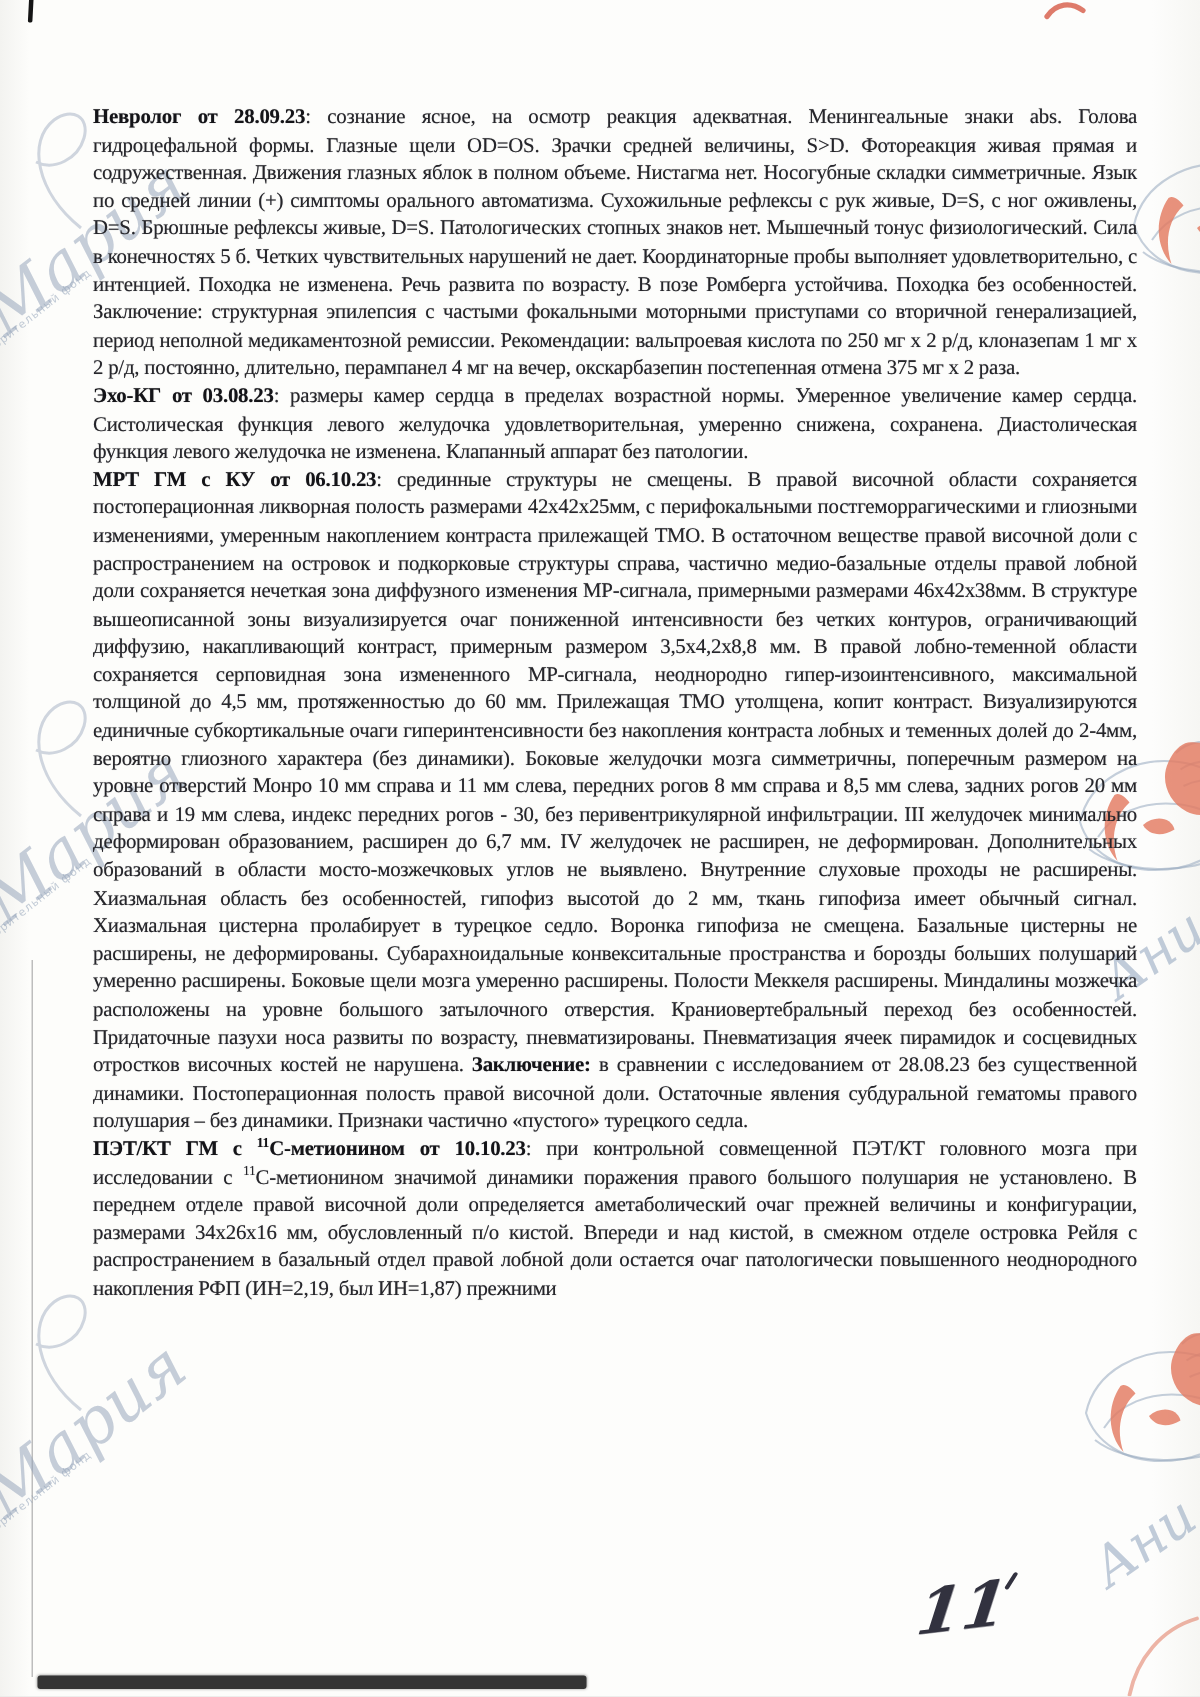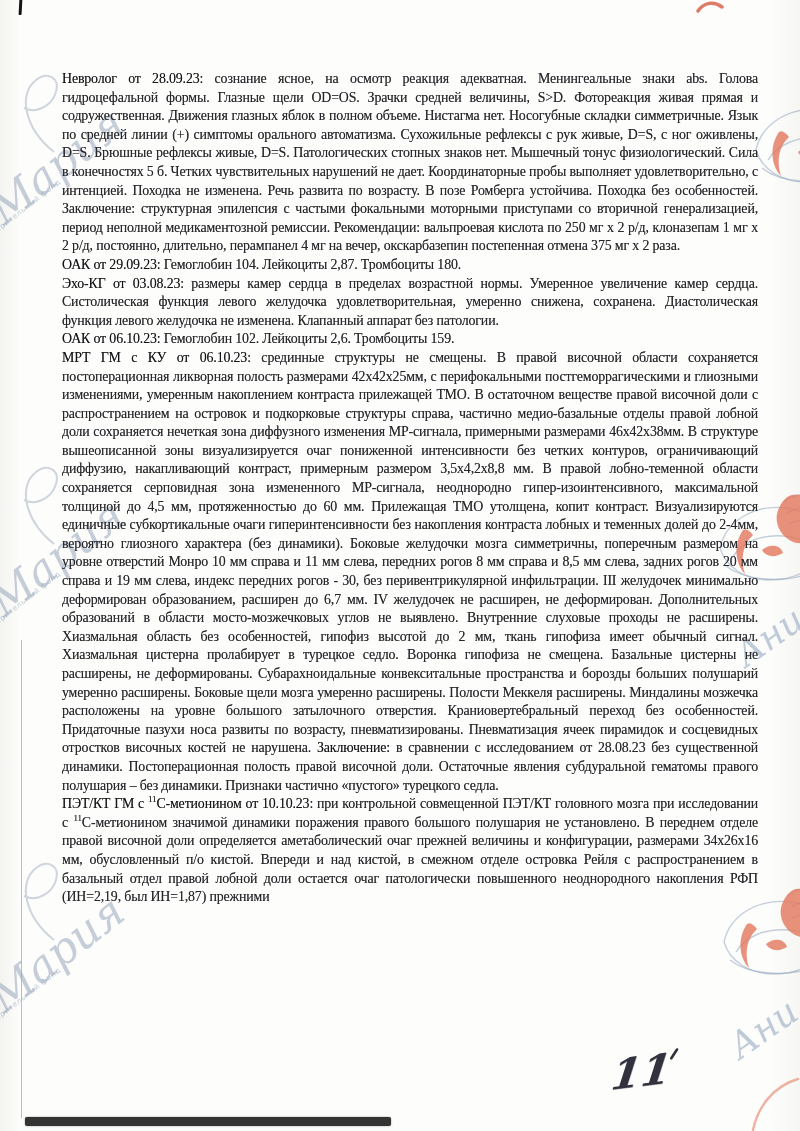--- a/index.html
+++ b/index.html
@@ -8,21 +8,21 @@
     background:linear-gradient(90deg,#f3f3f0 0,#fdfdfb 2.5%,#fdfdfc 96%,#f6f6f3 100%);
     font-family:"Liberation Serif",serif;
   }
   
   .doc{
     position:absolute;left:62px;top:70px;width:696px;
     color:#26262b;font-size:13.9px;line-height:18.6px;letter-spacing:-0.15px;
     text-align:justify;text-shadow:0 0 .5px rgba(40,40,46,.55);
   }
   .doc p{margin:0;}
-  .doc .b{font-weight:normal;color:#141418;}
+  .doc .b{font-weight:bold;color:#141418;}
   .doc sup{font-size:9px;line-height:0;vertical-align:super;}
   
   .maria{position:absolute;left:-50px;width:210px;height:210px;pointer-events:none;}
   .maria .flourish{position:absolute;left:34px;top:-6px;}
   .maria .script{
     position:absolute;left:28px;top:66px;font-family:"DejaVu Serif",serif;
     font-style:italic;font-size:44px;color:rgba(146,162,184,.52);
     transform:rotate(-38deg);white-space:nowrap;
   }
   .maria .sub{
@@ -134,23 +134,21 @@
       <path d="M31,44 C22,57 22,76 33,88 C28,73 31,58 41,49 C38,45 34,42 31,44 Z"></path>
       <path d="M50,64 C58,57 69,59 71,67 C63,72 54,71 50,64 Z"></path>
     </g>
   </svg>
 
   <span class="angel-script" style="left:732px;top:616px;">Ани</span>
   <span class="angel-script" style="left:726px;top:1008px;">Ани</span>
 
   <div class="doc">
       <p><span class="b">Невролог от 28.09.23</span><span>: сознание ясное, на осмотр реакция адекватная. Менингеальные знаки abs. Голова гидроцефальной формы. Глазные щели OD=OS. Зрачки средней величины, S&gt;D. Фотореакция живая прямая и содружественная. Движения глазных яблок в полном объеме. Нистагма нет. Носогубные складки симметричные. Язык по средней линии (+) симптомы орального автоматизма. Сухожильные рефлексы с рук живые, D=S, с ног оживлены, D=S. Брюшные рефлексы живые, D=S. Патологических стопных знаков нет. Мышечный тонус физиологический. Сила в конечностях 5 б. Четких чувствительных нарушений не дает. Координаторные пробы выполняет удовлетворительно, с интенцией. Походка не изменена. Речь развита по возрасту. В позе Ромберга устойчива. Походка без особенностей. Заключение: структурная эпилепсия с частыми фокальными моторными приступами со вторичной генерализацией, период неполной медикаментозной ремиссии. Рекомендации: вальпроевая кислота по 250 мг х 2 р/д, клоназепам 1 мг х 2 р/д, постоянно, длительно, перампанел 4 мг на вечер, окскарбазепин постепенная отмена 375 мг х 2 раза.</span></p>
-      <p><span class="b">ОАК от 29.09.23:</span><span> Гемоглобин 104. Лейкоциты 2,87. Тромбоциты 180.</span></p>
       <p><span class="b">Эхо-КГ от 03.08.23</span><span>: размеры камер сердца в пределах возрастной нормы. Умеренное увеличение камер сердца. Систолическая функция левого желудочка удовлетворительная, умеренно снижена, сохранена. Диастолическая функция левого желудочка не изменена. Клапанный аппарат без патологии.</span></p>
-      <p><span class="b">ОАК от 06.10.23:</span><span> Гемоглобин 102. Лейкоциты 2,6. Тромбоциты 159.</span></p>
       <p><span class="b">МРТ ГМ с КУ от 06.10.23</span><span>: срединные структуры не смещены. В правой височной области сохраняется постоперационная ликворная полость размерами 42х42х25мм, с перифокальными постгеморрагическими и глиозными изменениями, умеренным накоплением контраста прилежащей ТМО. В остаточном веществе правой височной доли с распространением на островок и подкорковые структуры справа, частично медио-базальные отделы правой лобной доли сохраняется нечеткая зона диффузного изменения МР-сигнала, примерными размерами 46х42х38мм. В структуре вышеописанной зоны визуализируется очаг пониженной интенсивности без четких контуров, ограничивающий диффузию, накапливающий контраст, примерным размером 3,5х4,2х8,8 мм. В правой лобно-теменной области сохраняется серповидная зона измененного МР-сигнала, неоднородно гипер-изоинтенсивного, максимальной толщиной до 4,5 мм, протяженностью до 60 мм. Прилежащая ТМО утолщена, копит контраст. Визуализируются единичные субкортикальные очаги гиперинтенсивности без накопления контраста лобных и теменных долей до 2-4мм, вероятно глиозного характера (без динамики). Боковые желудочки мозга симметричны, поперечным размером на уровне отверстий Монро 10 мм справа и 11 мм слева, передних рогов 8 мм справа и 8,5 мм слева, задних рогов 20 мм справа и 19 мм слева, индекс передних рогов - 30, без перивентрикулярной инфильтрации. III желудочек минимально деформирован образованием, расширен до 6,7 мм. IV желудочек не расширен, не деформирован. Дополнительных образований в области мосто-мозжечковых углов не выявлено. Внутренние слуховые проходы не расширены. Хиазмальная область без особенностей, гипофиз высотой до 2 мм, ткань гипофиза имеет обычный сигнал. Хиазмальная цистерна пролабирует в турецкое седло. Воронка гипофиза не смещена. Базальные цистерны не расширены, не деформированы. Субарахноидальные конвекситальные пространства и борозды больших полушарий умеренно расширены. Боковые щели мозга умеренно расширены. Полости Меккеля расширены. Миндалины мозжечка расположены на уровне большого затылочного отверстия. Краниовертебральный переход без особенностей. Придаточные пазухи носа развиты по возрасту, пневматизированы. Пневматизация ячеек пирамидок и сосцевидных отростков височных костей не нарушена. </span><span class="b">Заключение:</span><span> в сравнении с исследованием от 28.08.23 без существенной динамики. Постоперационная полость правой височной доли. Остаточные явления субдуральной гематомы правого полушария – без динамики. Признаки частично «пустого» турецкого седла.</span></p>
       <p><span class="b">ПЭТ/КТ ГМ с </span><sup class="b">11</sup><span class="b">С-метионином от 10.10.23</span><span>: при контрольной совмещенной ПЭТ/КТ головного мозга при исследовании с </span><sup>11</sup><span>С-метионином значимой динамики поражения правого большого полушария не установлено. В переднем отделе правой височной доли определяется аметаболический очаг прежней величины и конфигурации, размерами 34х26х16 мм, обусловленный п/о кистой. Впереди и над кистой, в смежном отделе островка Рейля с распространением в базальный отдел правой лобной доли остается очаг патологически повышенного неоднородного накопления РФП (ИН=2,19, был ИН=1,87) прежними</span></p>
     </div>
 
   <div class="pagenum">
     <span>11</span>
     <span class="tick"></span>
   </div>
 
 </div>

